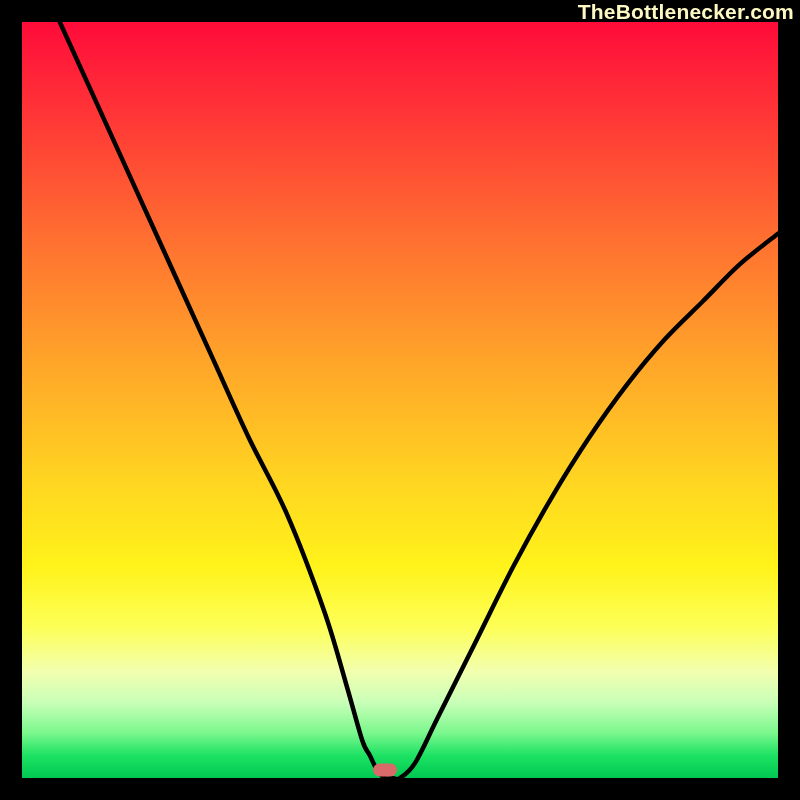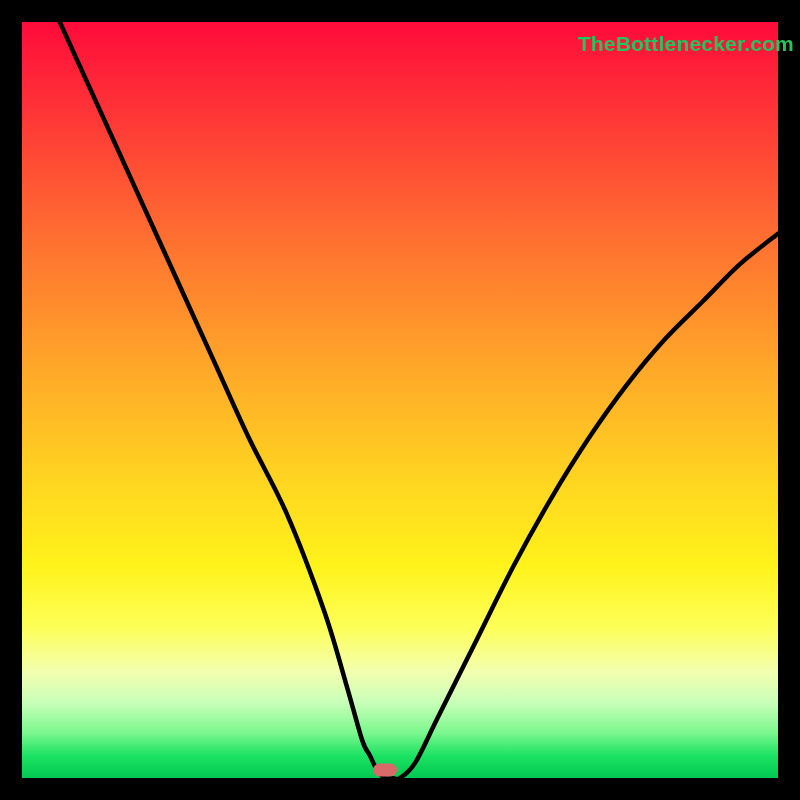--- a/index.html
+++ b/index.html
@@ -47,23 +47,22 @@
     border-radius: 7px;
     transform: translate(-50%, -50%);
   }
   .watermark {
     position: absolute;
     top: 0px;
     right: 6px;
     font-family: Arial, Helvetica, sans-serif;
     font-size: 21px;
     font-weight: 600;
-    color: #22c55e;
+    color: #fef9c3;
     letter-spacing: 0.2px;
-    margin-top: 32px;
   }
 </style>
 </head>
 <body>
 
 <div class="frame">
   <div class="plot-area">
     <svg class="curve-layer" viewBox="0 0 756 756" preserveAspectRatio="none">
       <path fill="none" stroke="#000000" stroke-width="4.5" stroke-linecap="round" stroke-linejoin="round" d="M 37.80 0.00 C 44.10 13.86, 63.00 55.44, 75.60 83.16 C 88.20 110.88, 100.80 138.60, 113.40 166.32 C 126.00 194.04, 138.60 221.76, 151.20 249.48 C 163.80 277.20, 176.40 304.92, 189.00 332.64 C 201.60 360.36, 214.20 389.34, 226.80 415.80 C 239.40 442.26, 252.00 462.42, 264.60 491.40 C 277.20 520.38, 292.32 560.70, 302.40 589.68 C 312.48 618.66, 318.78 643.86, 325.08 665.28 C 331.38 686.70, 336.42 706.86, 340.20 718.20 C 343.98 729.54, 345.24 728.28, 347.76 733.32 C 350.28 738.36, 352.80 744.66, 355.32 748.44 C 357.84 752.22, 360.36 754.74, 362.88 756.00 C 365.40 757.26, 367.92 756.00, 370.44 756.00 C 372.96 756.00, 374.22 758.52, 378.00 756.00 C 381.78 753.48, 386.82 750.96, 393.12 740.88 C 399.42 730.80, 405.72 715.68, 415.80 695.52 C 425.88 675.36, 441.00 645.12, 453.60 619.92 C 466.20 594.72, 478.80 568.26, 491.40 544.32 C 504.00 520.38, 516.60 497.70, 529.20 476.28 C 541.80 454.86, 554.40 434.70, 567.00 415.80 C 579.60 396.90, 592.20 379.26, 604.80 362.88 C 617.40 346.50, 630.00 331.38, 642.60 317.52 C 655.20 303.66, 667.80 292.32, 680.40 279.72 C 693.00 267.12, 705.60 253.26, 718.20 241.92 C 730.80 230.58, 749.70 216.72, 756.00 211.68"></path>
     </svg>

